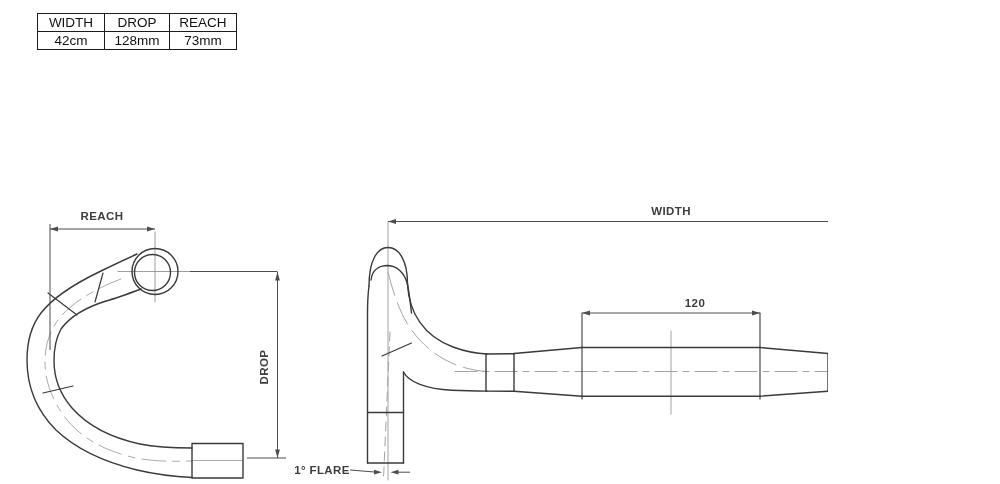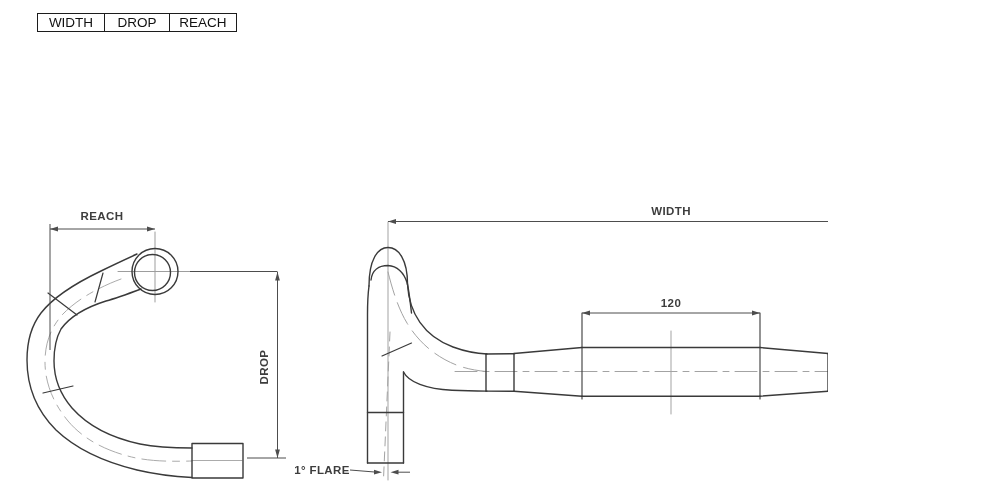--- a/index.html
+++ b/index.html
@@ -23,20 +23,25 @@
 <body>
 
 <div id="stage">
 
   <table class="spec-table">
     <tbody>
         <tr>
       <th class="col-w">WIDTH</th>
       <th class="col-d">DROP</th>
       <th class="col-r">REACH</th>
+    </tr>
+    <tr>
+      <td>42cm</td>
+      <td>128mm</td>
+      <td>73mm</td>
     </tr>
   </tbody>
     </table>
 
   <svg class="drawing" width="1000" height="484" viewBox="0 0 1000 484">
 
     <g fill="none" stroke="#3a3a3a" stroke-width="1.4" stroke-linejoin="round" stroke-linecap="round">
 
       <g stroke="#9d9d9d" stroke-width="1">
         <line x1="118" y1="271.5" x2="190" y2="271.5"></line>
@@ -157,17 +162,17 @@
       <line x1="350" y1="470" x2="374.5" y2="472"></line>
       <polygon points="382,472.2 374,469.8 374,474.6" stroke="none"></polygon>
       <polygon points="390.5,472.2 398.5,469.8 398.5,474.6" stroke="none"></polygon>
       <line x1="398" y1="472.2" x2="410" y2="472.2"></line>
     </g>
   </svg>
 
   <div class="dim-label" style="left:102px;top:216px;">REACH</div>
   <div class="dim-label rot" style="left:264px;top:367px;">DROP</div>
   <div class="dim-label" style="left:671px;top:211px;">WIDTH</div>
-  <div class="dim-label" style="left:671px;top:303px;">120</div>
+  <div class="dim-label" style="left:695px;top:303px;">120</div>
   <div class="dim-label" style="left:322px;top:470px;">1° FLARE</div>
   <div class="phi" style="left:957px;top:391.5px;">Φ</div>
 
 </div>
 
 </body></html>

